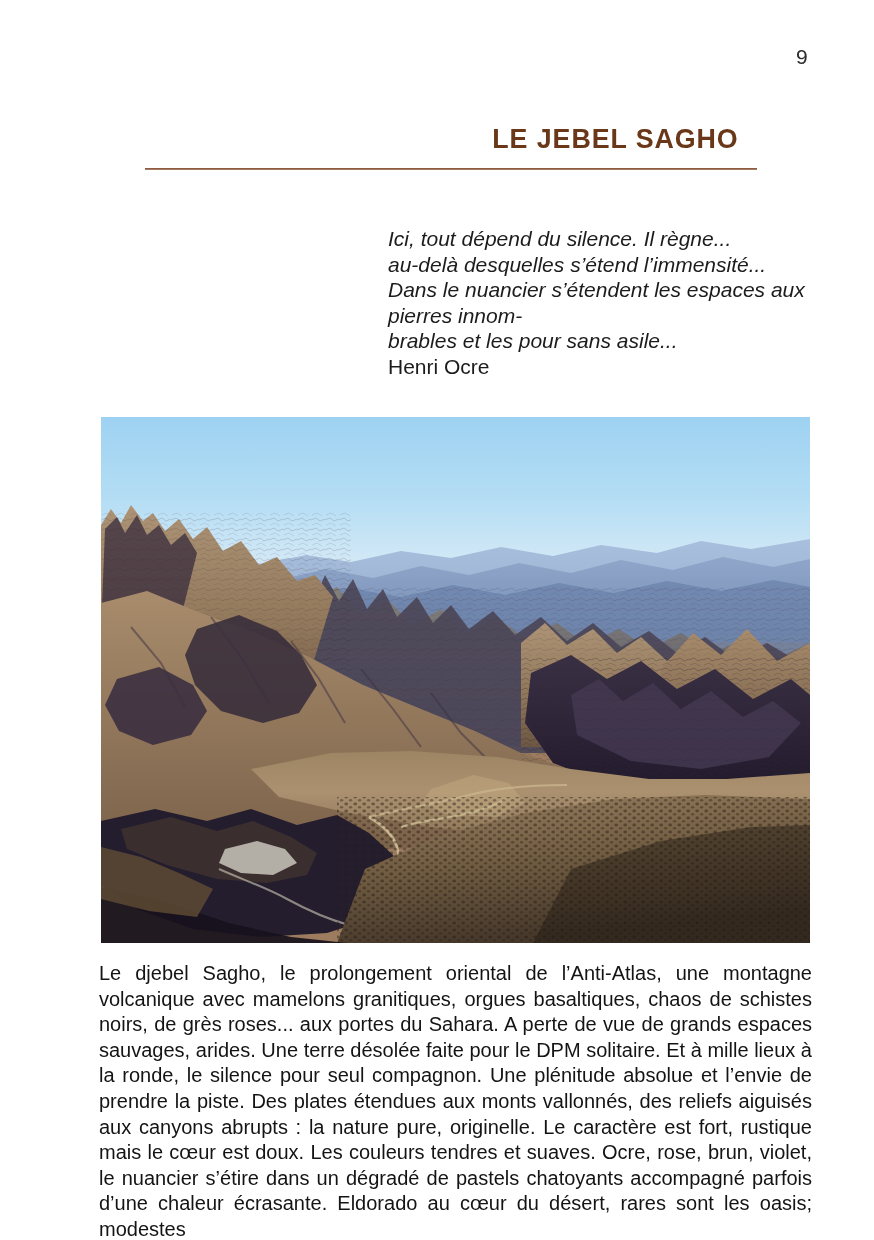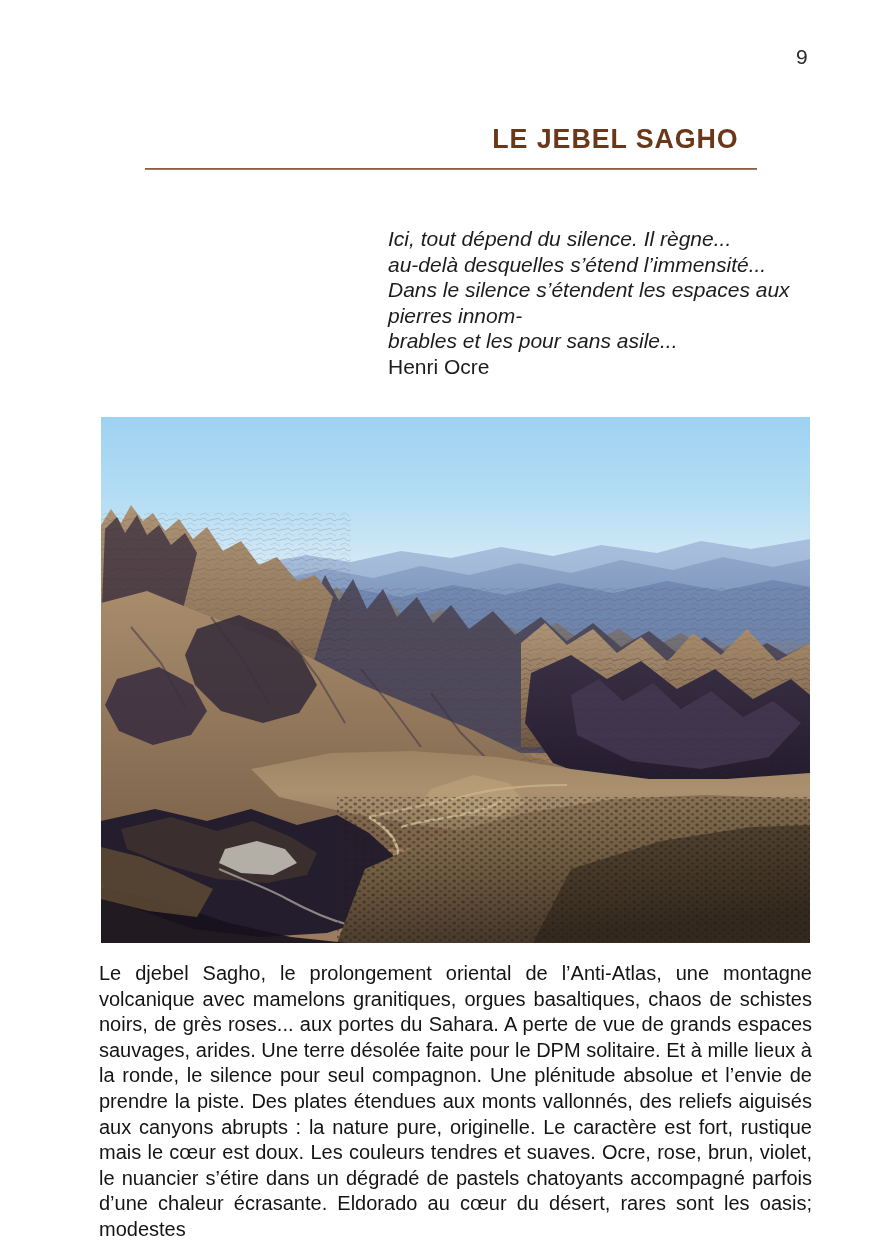--- a/index.html
+++ b/index.html
@@ -116,21 +116,21 @@
   <div class="folio">9</div>
 
   <div class="title-block">
     <h1 class="chapter-title">LE JEBEL SAGHO</h1>
     <div class="title-rule"></div>
   </div>
 
   <div class="epigraph">
     <div class="q-line">Ici, tout dépend du silence. Il règne...</div>
     <div class="q-line">au-delà desquelles s’étend l’immensité...</div>
-    <div class="q-line">Dans le silence s’étendent les espaces aux pierres innom-</div>
+    <div class="q-line">Dans le nuancier s’étendent les espaces aux pierres innom-</div>
     <div class="q-line">brables et les pour sans asile...</div>
     <div class="attribution">Henri Ocre</div>
   </div>
 
   <figure class="photo" style="margin:0">
     <svg viewBox="0 0 709 526" preserveAspectRatio="none">
       <defs>
         <linearGradient id="skyGrad" x1="0" y1="0" x2="0" y2="1">
           <stop offset="0%" stop-color="#9ed2f2"></stop>
           <stop offset="45%" stop-color="#b4ddf4"></stop>

